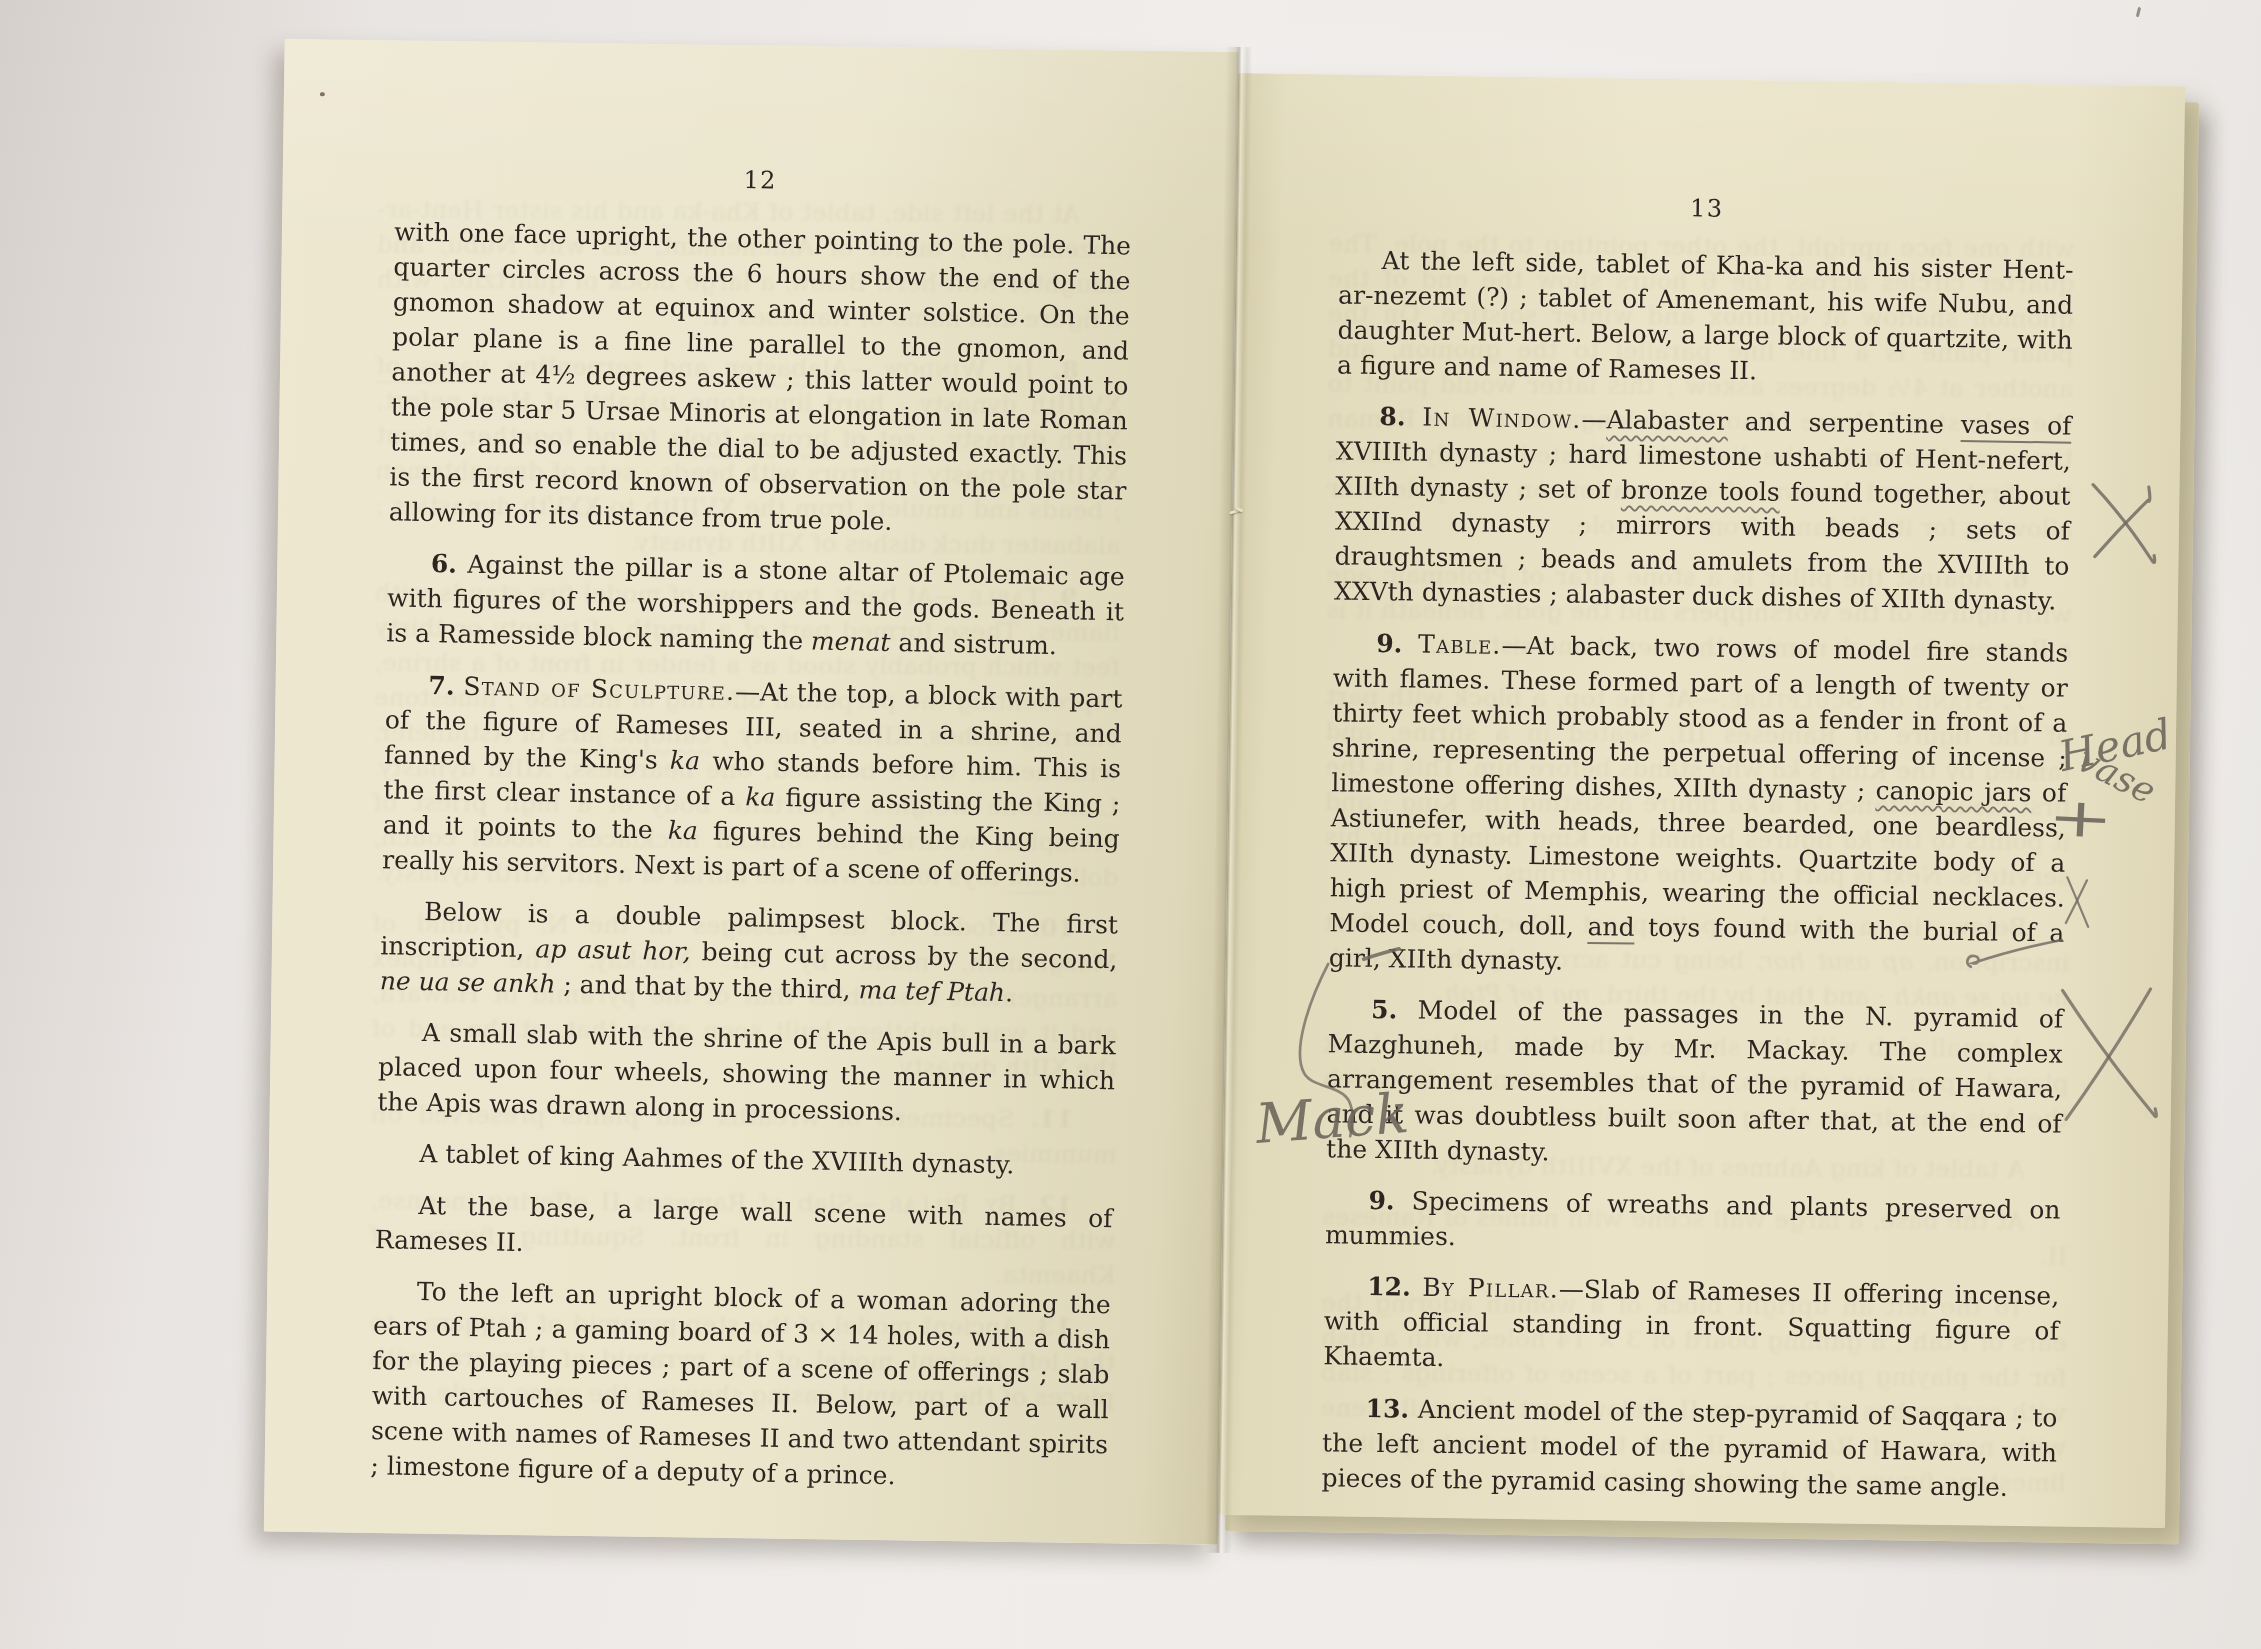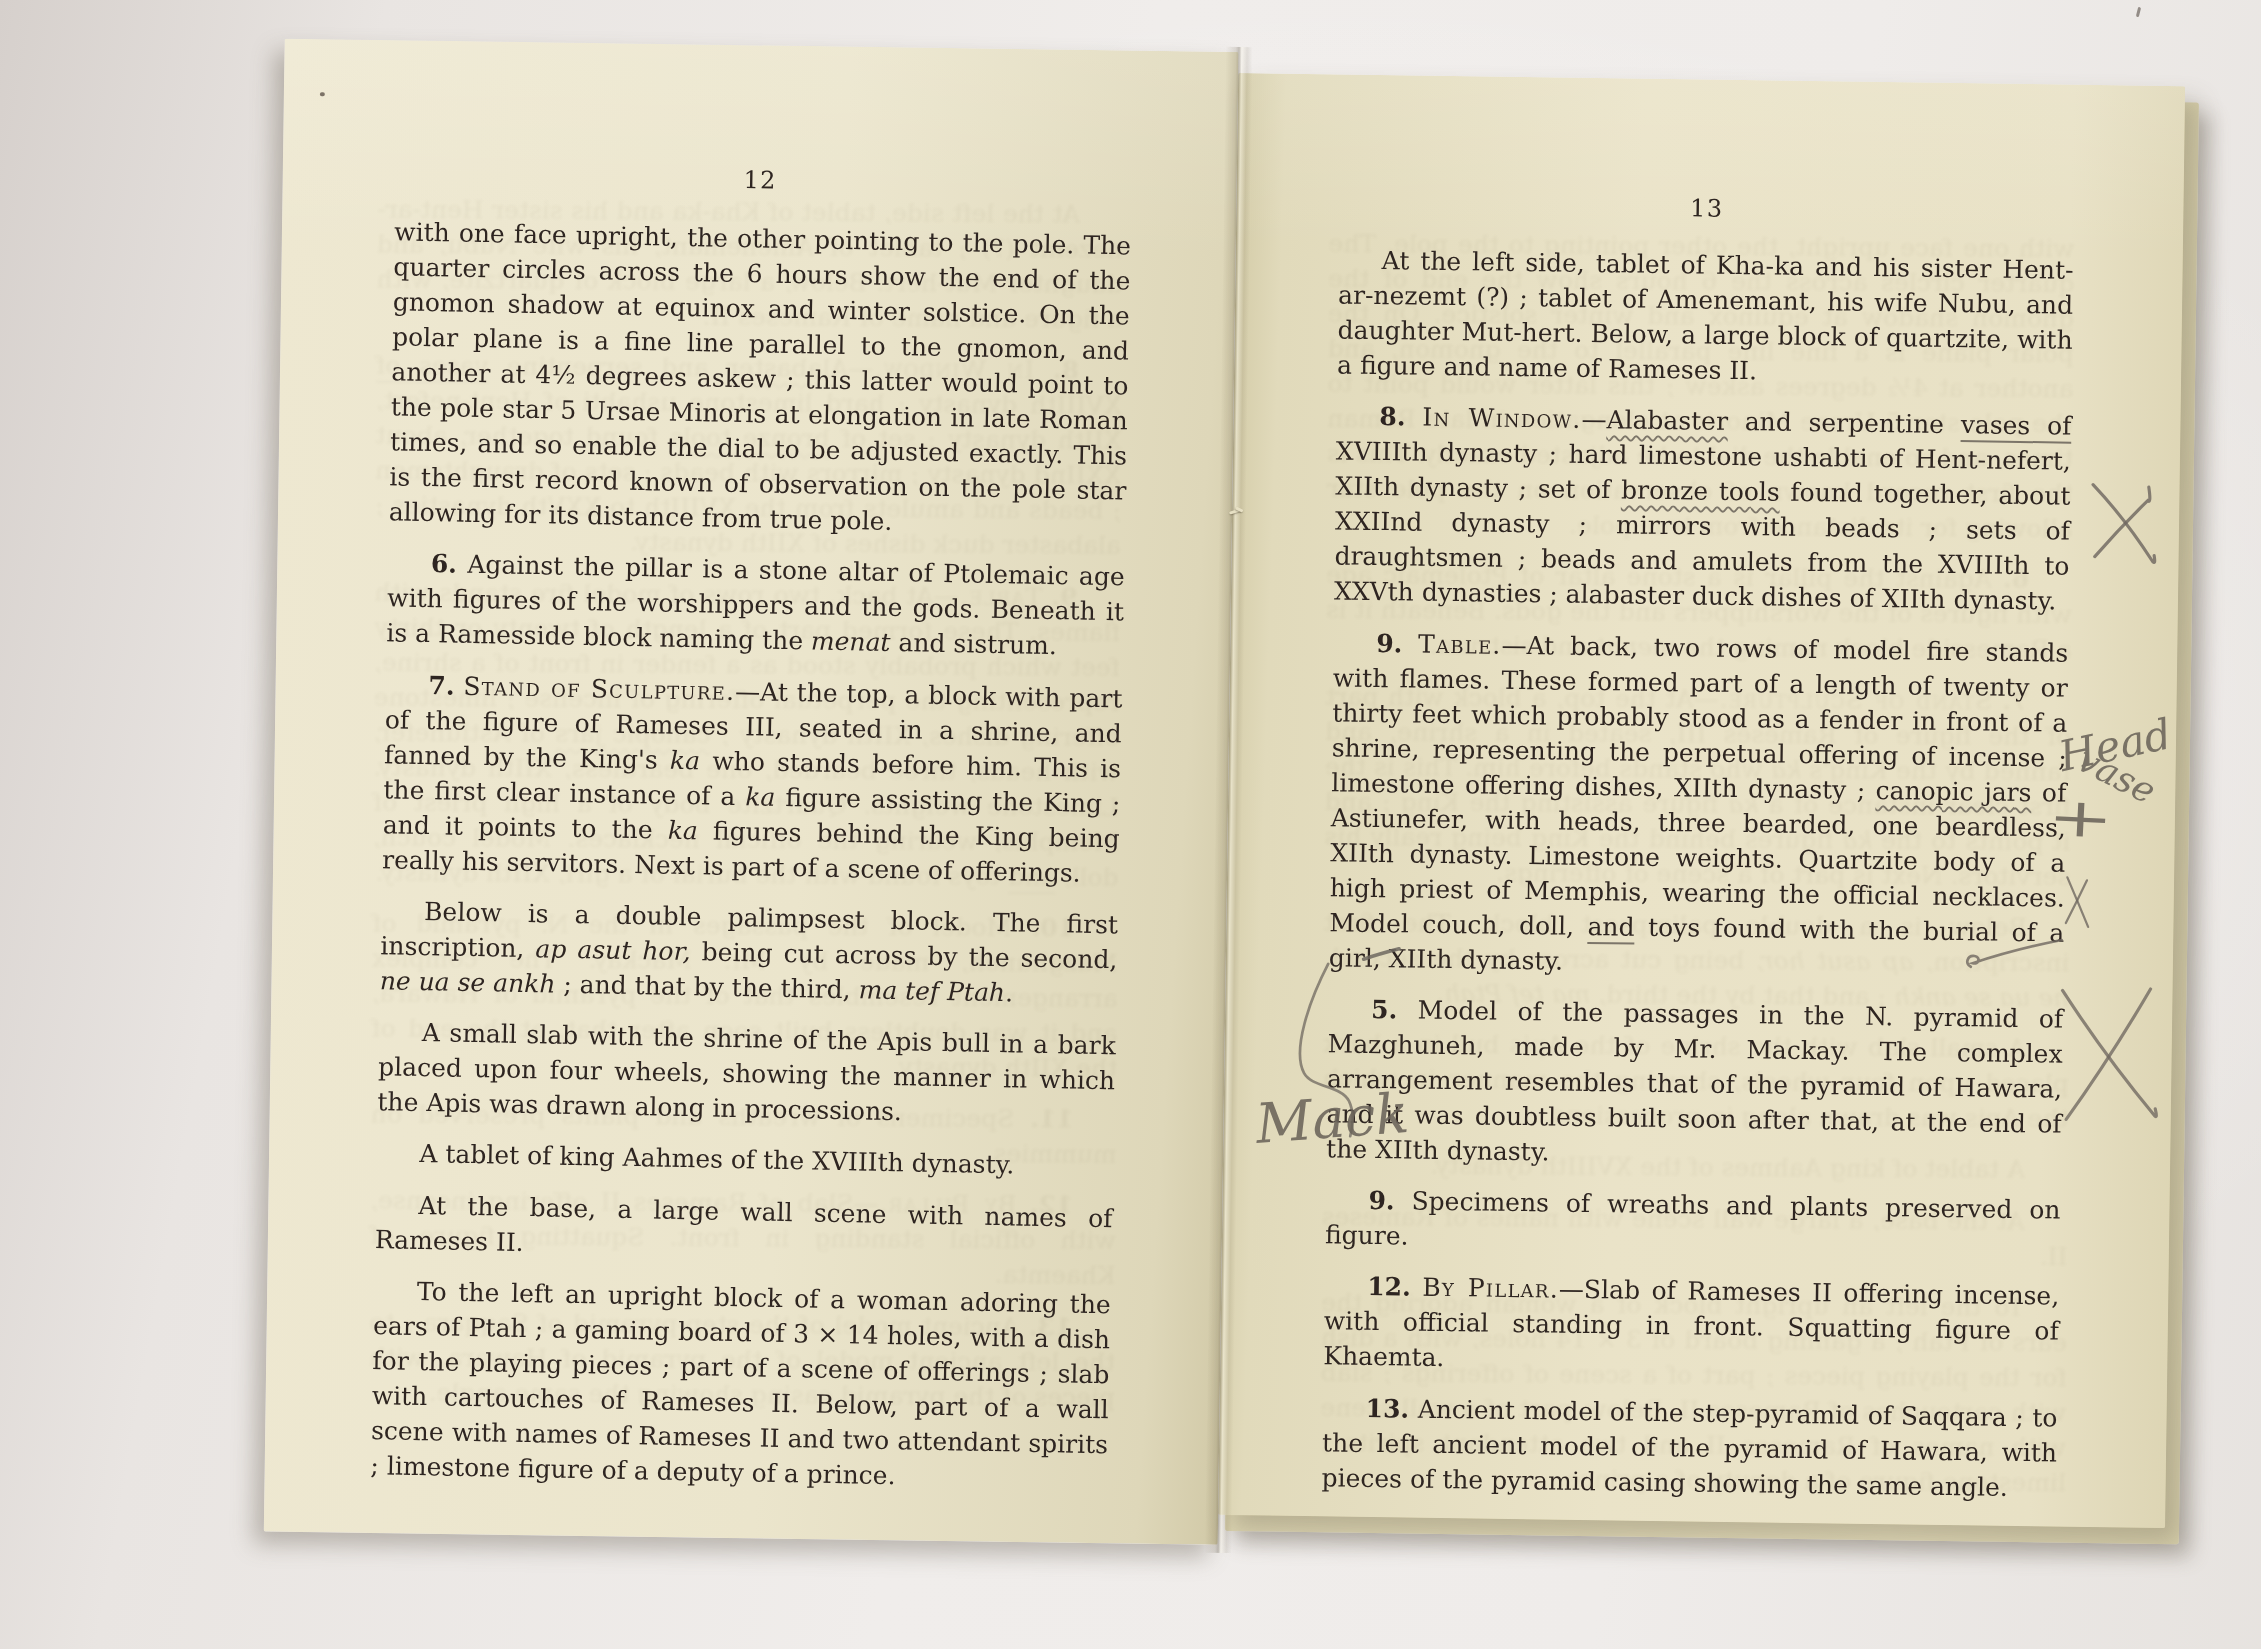--- a/index.html
+++ b/index.html
@@ -135,21 +135,21 @@
           <p class="para ind"><span>A tablet of king Aahmes of the XVIIIth dynasty.</span></p>
           <p class="para ind"><span>At the base, a large wall scene with names of Rameses II.</span></p>
           <p class="para ind"><span>To the left an upright block of a woman adoring the ears of Ptah ; a gaming board of 3 × 14 holes, with a dish for the playing pieces ; part of a scene of offerings ; slab with cartouches of Rameses II. Below, part of a wall scene with names of Rameses II and two attendant spirits ; limestone figure of a deputy of a prince.</span></p>
         </div>
       <div class="page-number">13</div>
       <div class="text-block" id="right-text">
           <p class="para ind"><span>At the left side, tablet of Kha-ka and his sister Hent-ar-nezemt (?) ; tablet of Amenemant, his wife Nubu, and daughter Mut-hert. Below, a large block of quartzite, with a figure and name of Rameses II.</span></p>
           <p class="para ind"><span class="r-b">8.</span><span> </span><span class="r-sc">In Window.</span><span>—</span><span class="r-pw">Alabaster</span><span> and serpentine </span><span class="r-pl">vases of</span><span> XVIIIth dynasty ; hard limestone ushabti of Hent-nefert, XIIth dynasty ; set of </span><span class="r-pw">bronze tools</span><span> found together, about XXIInd dynasty ; mirrors with beads ; sets of draughtsmen ; beads and amulets from the XVIIIth to XXVth dynasties ; alabaster duck dishes of XIIth dynasty.</span></p>
           <p class="para ind"><span class="r-b">9.</span><span> </span><span class="r-sc">Table.</span><span>—At back, two rows of model fire stands with flames. These formed part of a length of twenty or thirty feet which probably stood as a fender in front of a shrine, representing the perpetual offering of incense ; limestone offering dishes, XIIth dynasty ; </span><span class="r-pw">canopic jars</span><span> of Astiunefer, with heads, three bearded, one beardless, XIIth dynasty. Limestone weights. Quartzite body of a high priest of Memphis, wearing the official necklaces. Model couch, doll, </span><span class="r-pl">and</span><span> toys found with the burial of a girl, XIIth dynasty.</span></p>
           <p class="para ind"><span class="r-b">5.</span><span> Model of the passages in the N. pyramid of Mazghuneh, made by Mr. Mackay. The complex arrangement resembles that of the pyramid of Hawara, and it was doubtless built soon after that, at the end of the XIIth dynasty.</span></p>
-          <p class="para ind"><span class="r-b">9.</span><span> Specimens of wreaths and plants preserved on figure.</span></p>
+          <p class="para ind"><span class="r-b">9.</span><span> Specimens of wreaths and plants preserved on mummies.</span></p>
           <p class="para ind"><span class="r-b">12.</span><span> </span><span class="r-sc">By Pillar.</span><span>—Slab of Rameses II offering incense, with official standing in front. Squatting figure of Khaemta.</span></p>
           <p class="para ind"><span class="r-b">13.</span><span> Ancient model of the step-pyramid of Saqqara ; to the left ancient model of the pyramid of Hawara, with pieces of the pyramid casing showing the same angle.</span></p>
         </div>
 
       <div class="anno" style="left:852px;top:387px;">
         <svg width="93" height="99" viewBox="0 0 205 220">
           <path class="pencil-stroke" stroke-width="7" opacity=".82" d="M18,28 Q88,100 152,196 q8,10 4,-12"></path>
           <path class="pencil-stroke" stroke-width="7" opacity=".82" d="M142,32 q6,38 -2,30 Q82,120 24,188"></path>
         </svg>
       </div>

